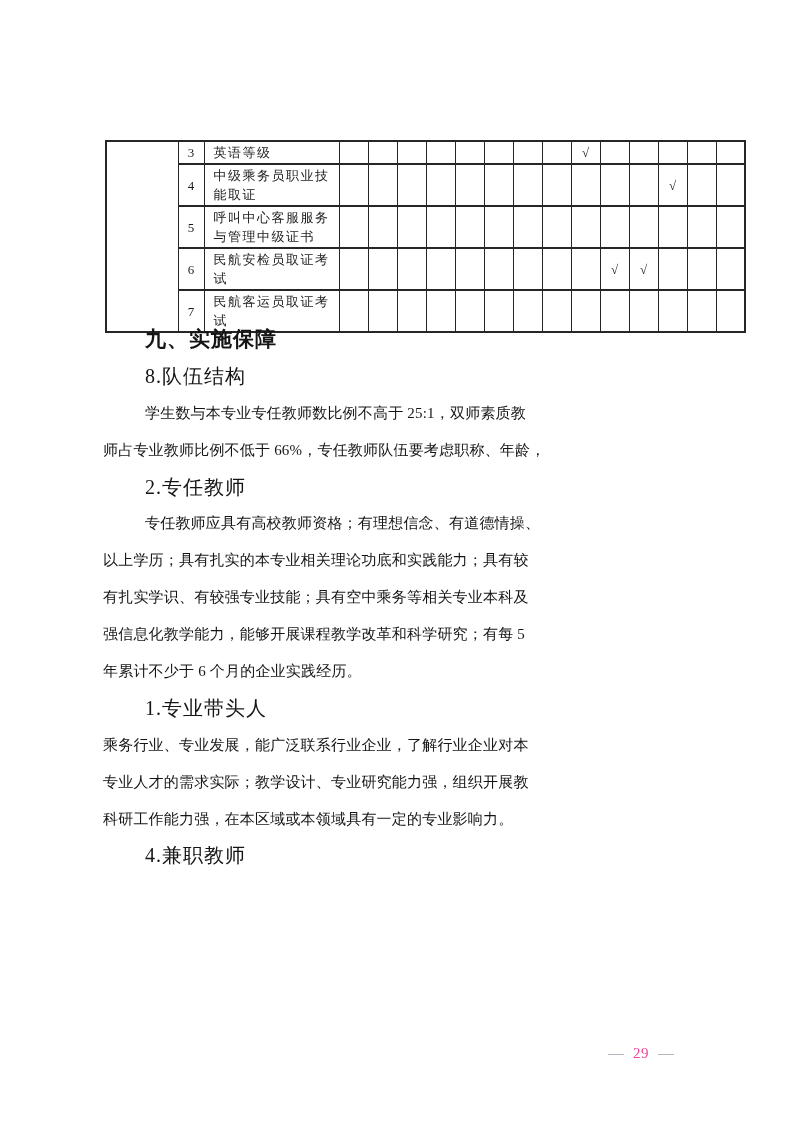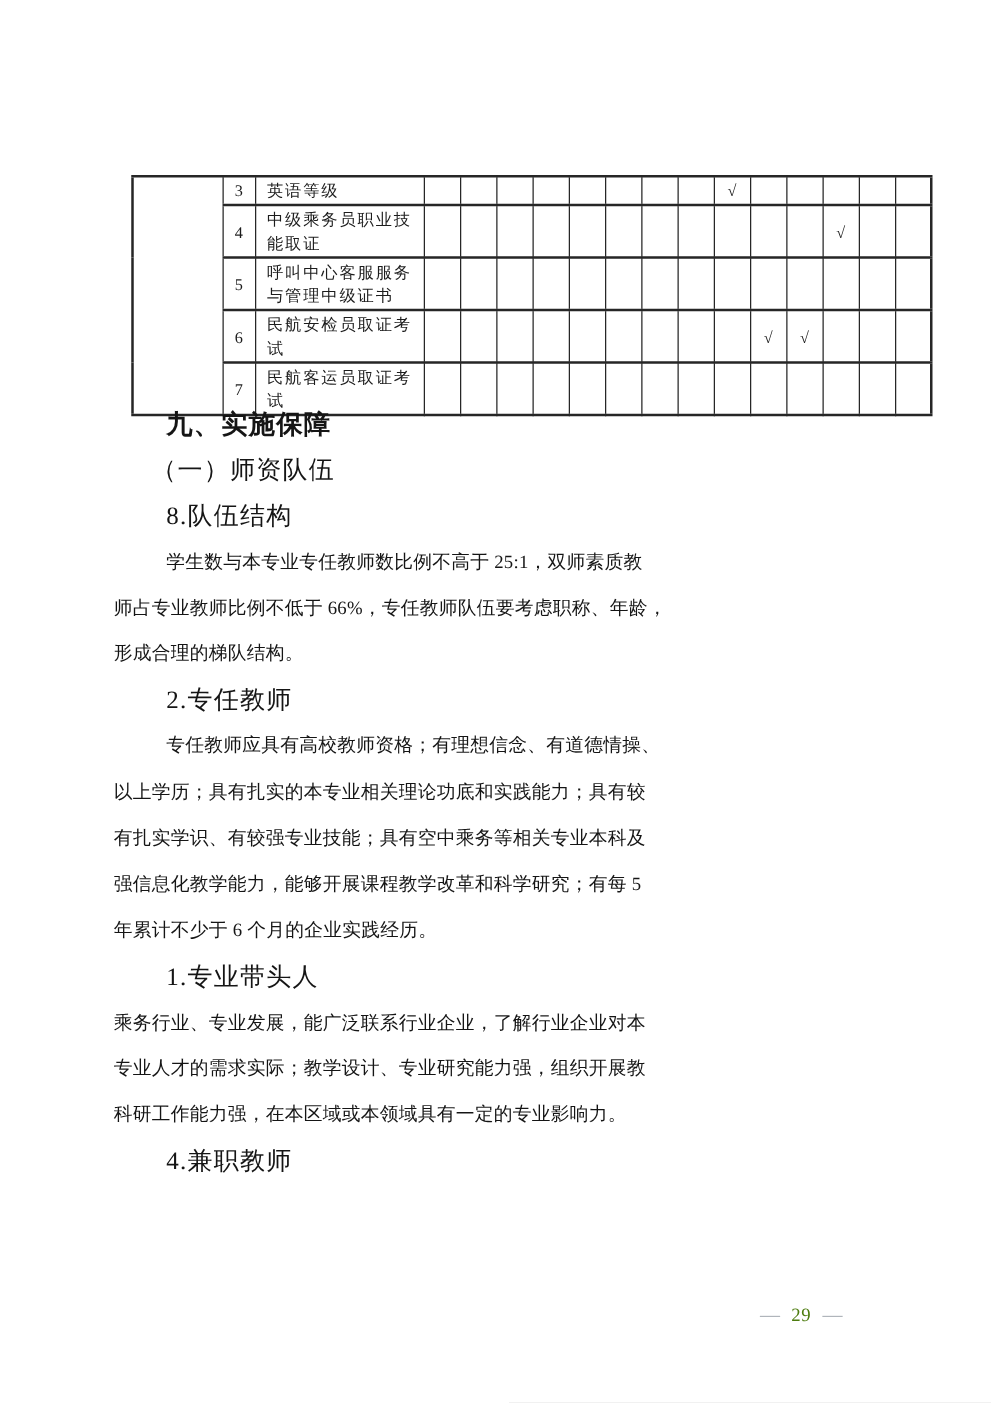--- a/index.html
+++ b/index.html
@@ -36,21 +36,21 @@
   #cert-table td.left-col { }
   #cert-table td.num-col { text-align: center; letter-spacing: 0; }
   #cert-table td.name-col { text-align: left; padding: 1px 5px 1px 9px; letter-spacing: 1.5px; font-family: Liberation Serif, serif; }
   #cert-table td.check-col { text-align: center; font-size: 13px; letter-spacing: 0; }
   #cert-table tr.short { height: 22px; }
   #cert-table tr.tall  { height: 42px; }
 
   
   .textflow {
     position: absolute;
-    left: 91px;
+    left: 103px;
     top: 321px;
     width: 596px;
   }
   .line {
     height: 36.9px;
     line-height: 36.9px;
     white-space: nowrap;
     font-size: 15px;
     letter-spacing: 0.2px;
     color: #151515;
@@ -79,21 +79,21 @@
     gap: 9px;
   }
   .footer .dash {
     color: #8e959e;
     font-size: 16px;
     line-height: 20px;
     transform: scaleY(0.8);
   }
   .footer .pagenum {
     font-size: 15px;
-    color: #4d7c0f;
+    color: #ec4899;
     letter-spacing: 0.5px;
   }
 </style>
 </head>
 <body>
 
 <div class="page">
 
   <table id="cert-table">
     <colgroup id="cert-colgroup">
@@ -205,25 +205,23 @@
           <td class="check-col"></td>
           <td class="check-col"></td>
           <td class="check-col"></td>
           <td class="check-col"></td>
         </tr>
       </tbody>
   </table>
 
   <div class="textflow" id="textflow">
       <div class="line h1 indent">九、实施保障</div>
-      <div class="line h2">（一）师资队伍</div>
       <div class="line h3 indent">8.队伍结构</div>
       <div class="line body indent">学生数与本专业专任教师数比例不高于 25:1，双师素质教</div>
       <div class="line body">师占专业教师比例不低于 66%，专任教师队伍要考虑职称、年龄，</div>
-      <div class="line body">形成合理的梯队结构。</div>
       <div class="line h3 indent">2.专任教师</div>
       <div class="line body indent">专任教师应具有高校教师资格；有理想信念、有道德情操、</div>
       <div class="line body">以上学历；具有扎实的本专业相关理论功底和实践能力；具有较</div>
       <div class="line body">有扎实学识、有较强专业技能；具有空中乘务等相关专业本科及</div>
       <div class="line body">强信息化教学能力，能够开展课程教学改革和科学研究；有每 5</div>
       <div class="line body">年累计不少于 6 个月的企业实践经历。</div>
       <div class="line h3 indent">1.专业带头人</div>
       <div class="line body">乘务行业、专业发展，能广泛联系行业企业，了解行业企业对本</div>
       <div class="line body">专业人才的需求实际；教学设计、专业研究能力强，组织开展教</div>
       <div class="line body">科研工作能力强，在本区域或本领域具有一定的专业影响力。</div>

